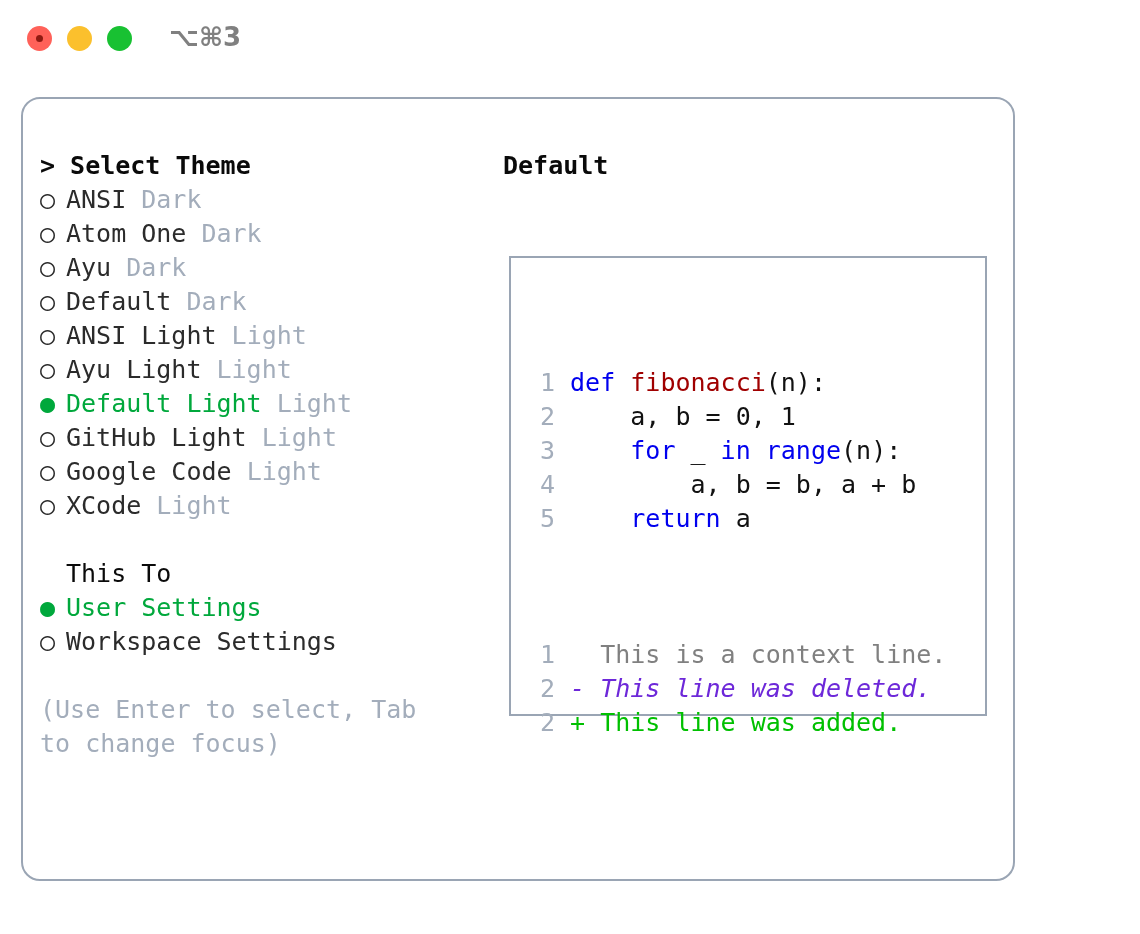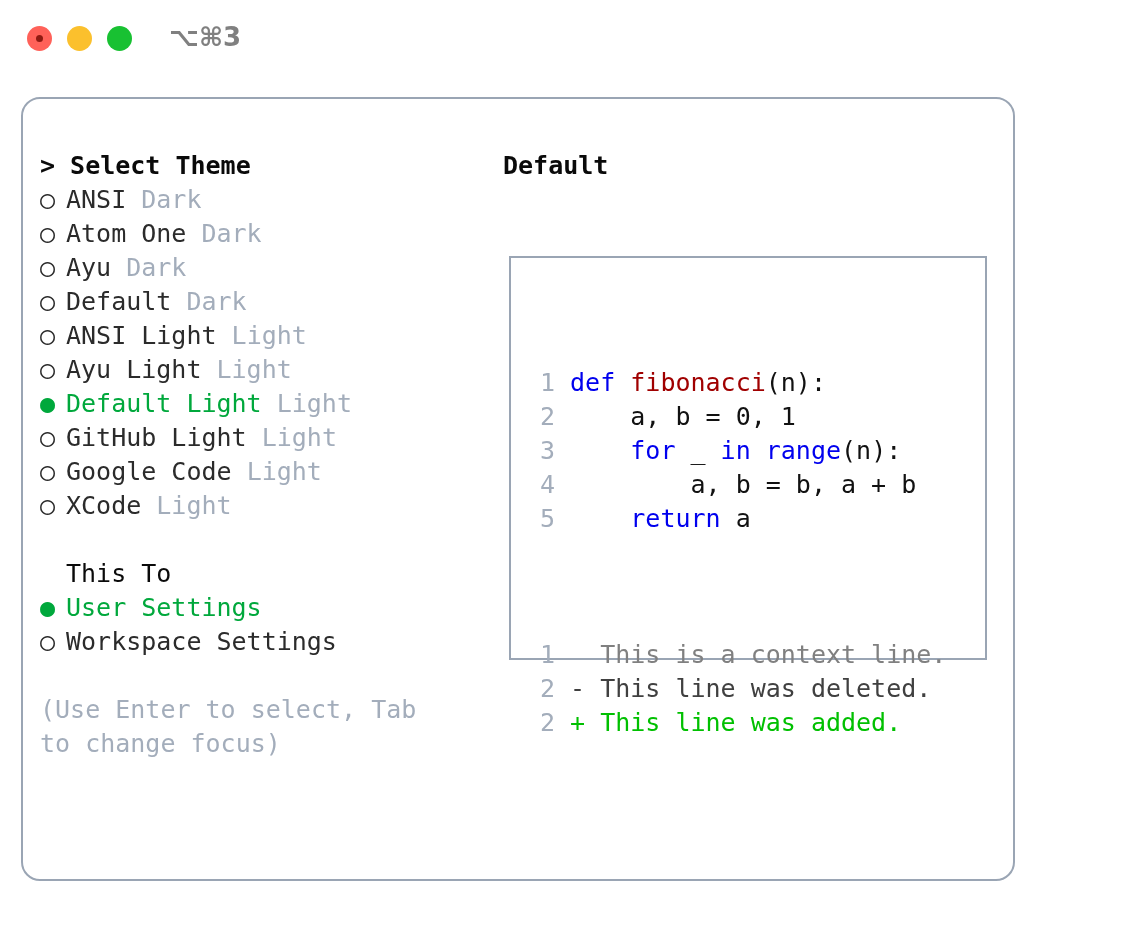--- a/index.html
+++ b/index.html
@@ -148,21 +148,21 @@
     color: #0a0a0a;
     line-height: 34px;
     white-space: pre;
   }
 
   .preview-box {
     position: absolute;
     left: 6px;
     top: 107px;
     width: 478px;
-    height: 404px;
+    height: 460px;
     border: 2px solid #9aa5b4;
     box-sizing: border-box;
     background: #ffffff;
   }
 
   .code {
     position: absolute;
     left: 14px;
     top: 40px;
     font-size: 25px;
@@ -174,21 +174,21 @@
     display: inline-block;
     width: 30px;
     text-align: right;
     color: #a3adbb;
   }
 
   .tok-kw   { color: #0000ee; }
   .tok-fn   { color: #a00000; }
   .tok-txt  { color: #111111; }
   .tok-ctx  { color: #808080; }
-  .tok-del  { color: #404040; }
+  .tok-del  { color: #6d28d9; font-style: italic; }
   .tok-add  { color: #00c000; }
 
   .diff-block { margin-top: 34px; }
 </style>
 </head>
 <body>
 
 <div class="window">
 
   <div class="titlebar">

